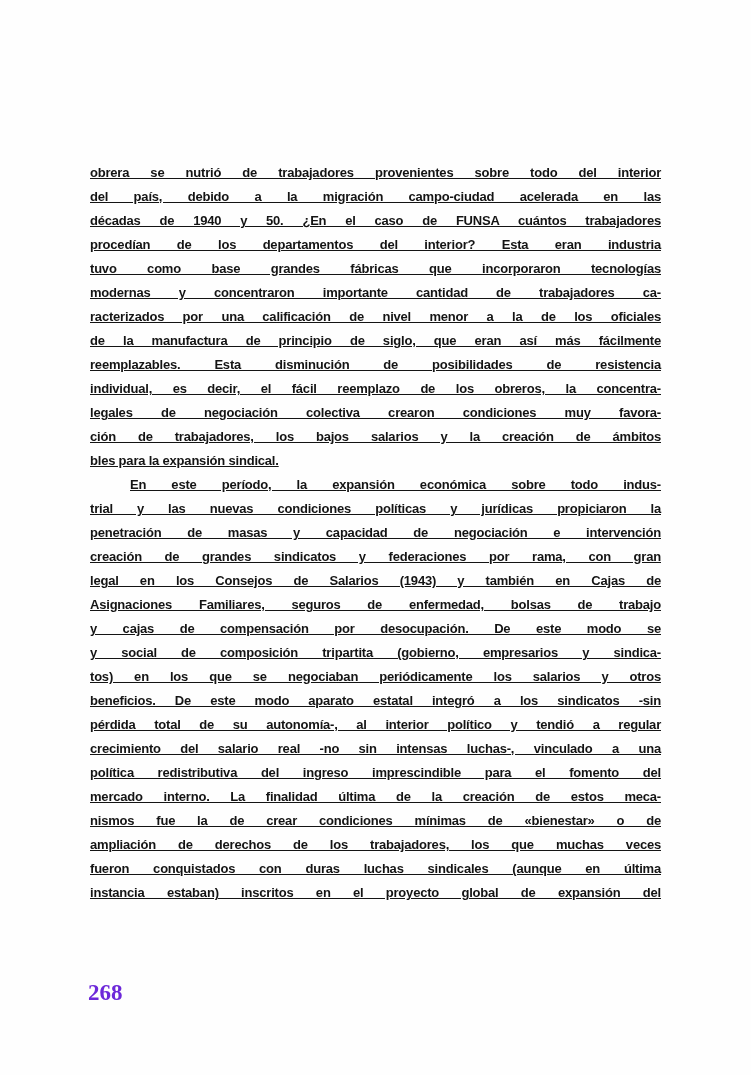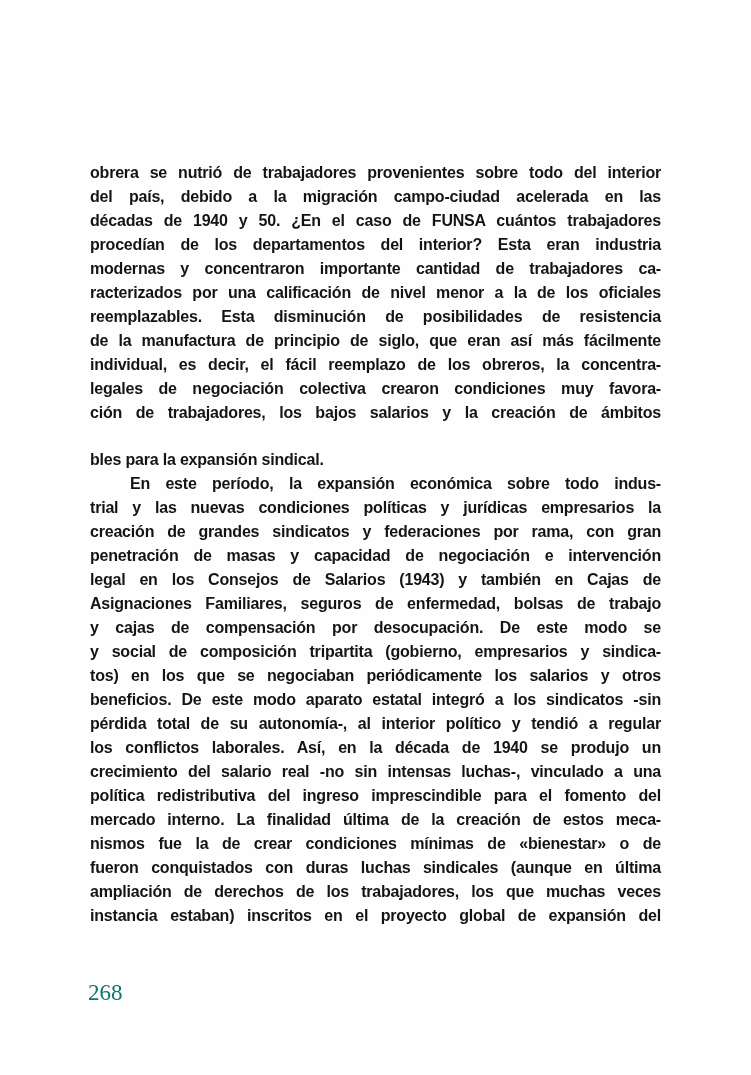--- a/index.html
+++ b/index.html
@@ -13,92 +13,92 @@
     height: 1075px;
     background: #fefefe;
     overflow: hidden;
     font-family: "Liberation Sans", "DejaVu Sans", sans-serif;
   }
   .text-block {
     position: absolute;
     left: 90px;
     top: 161px;
     width: 571px;
-    font-size: 16px;
+    font-size: 13px;
     font-weight: 700;
     line-height: 24px;
     letter-spacing: -0.2px;
     color: #141414;
+    text-decoration: underline;
     -webkit-font-smoothing: antialiased;
   }
   .paragraph { margin: 0; padding: 0; }
   .line {
     text-align: justify;
     text-align-last: justify;
     white-space: normal;
   }
   .line.last-line {
     text-align: right;
     text-align-last: left;
-    margin-top: 23px;
   }
   .line.indent-line {
     text-indent: 40px;
   }
   .page-footer {
     position: absolute;
     left: 88px;
     top: 980px;
     font-family: "Liberation Serif", "DejaVu Serif", serif;
     font-size: 23px;
-    font-weight: 400;
-    color: #0f766e;
+    font-weight: 700;
+    color: #6d28d9;
   }
 </style>
 </head>
 <body>
 
 <div class="page">
 
   <div class="text-block">
 
     <div class="paragraph">
       <div class="line">obrera se nutrió de trabajadores provenientes sobre todo del interior</div>
       <div class="line">del país, debido a la migración campo-ciudad acelerada en las</div>
       <div class="line">décadas de 1940 y 50. ¿En el caso de FUNSA cuántos trabajadores</div>
       <div class="line">procedían de los departamentos del interior? Esta eran industria</div>
+      <div class="line">tuvo como base grandes fábricas que incorporaron tecnologías</div>
       <div class="line">modernas y concentraron importante cantidad de trabajadores ca-</div>
       <div class="line">racterizados por una calificación de nivel menor a la de los oficiales</div>
+      <div class="line">de la manufactura de principio de siglo, que eran así más fácilmente</div>
       <div class="line">reemplazables. Esta disminución de posibilidades de resistencia</div>
-      <div class="line">de la manufactura de principio de siglo, que eran así más fácilmente</div>
       <div class="line">individual, es decir, el fácil reemplazo de los obreros, la concentra-</div>
       <div class="line">legales de negociación colectiva crearon condiciones muy favora-</div>
       <div class="line">ción de trabajadores, los bajos salarios y la creación de ámbitos</div>
       <div class="line last-line">bles para la expansión sindical.</div>
     </div>
 
     <div class="paragraph">
       <div class="line indent-line">En este período, la expansión económica sobre todo indus-</div>
-      <div class="line">trial y las nuevas condiciones políticas y jurídicas empresarios la</div>
+      <div class="line">trial y las nuevas condiciones políticas y jurídicas propiciaron la</div>
+      <div class="line">penetración de masas y capacidad de negociación e intervención</div>
       <div class="line">creación de grandes sindicatos y federaciones por rama, con gran</div>
-      <div class="line">penetración de masas y capacidad de negociación e intervención</div>
       <div class="line">legal en los Consejos de Salarios (1943) y también en Cajas de</div>
       <div class="line">Asignaciones Familiares, seguros de enfermedad, bolsas de trabajo</div>
       <div class="line">y cajas de compensación por desocupación. De este modo se</div>
       <div class="line">y social de composición tripartita (gobierno, empresarios y sindica-</div>
       <div class="line">tos) en los que se negociaban periódicamente los salarios y otros</div>
       <div class="line">beneficios. De este modo aparato estatal integró a los sindicatos -sin</div>
       <div class="line">pérdida total de su autonomía-, al interior político y tendió a regular</div>
-      <div class="line">los conflictos laborales. Así, en la década de 1940 se produjo un</div>
       <div class="line">crecimiento del salario real -no sin intensas luchas-, vinculado a una</div>
       <div class="line">política redistributiva del ingreso imprescindible para el fomento del</div>
       <div class="line">mercado interno. La finalidad última de la creación de estos meca-</div>
       <div class="line">nismos fue la de crear condiciones mínimas de «bienestar» o de</div>
+      <div class="line">ampliación de derechos de los trabajadores, los que muchas veces</div>
       <div class="line">fueron conquistados con duras luchas sindicales (aunque en última</div>
-      <div class="line">ampliación de derechos de los trabajadores, los que muchas veces</div>
       <div class="line">instancia estaban) inscritos en el proyecto global de expansión del</div>
     </div>
 
   </div>
 
   <div class="page-footer">268</div>
 
 </div>
 
 </body></html>

